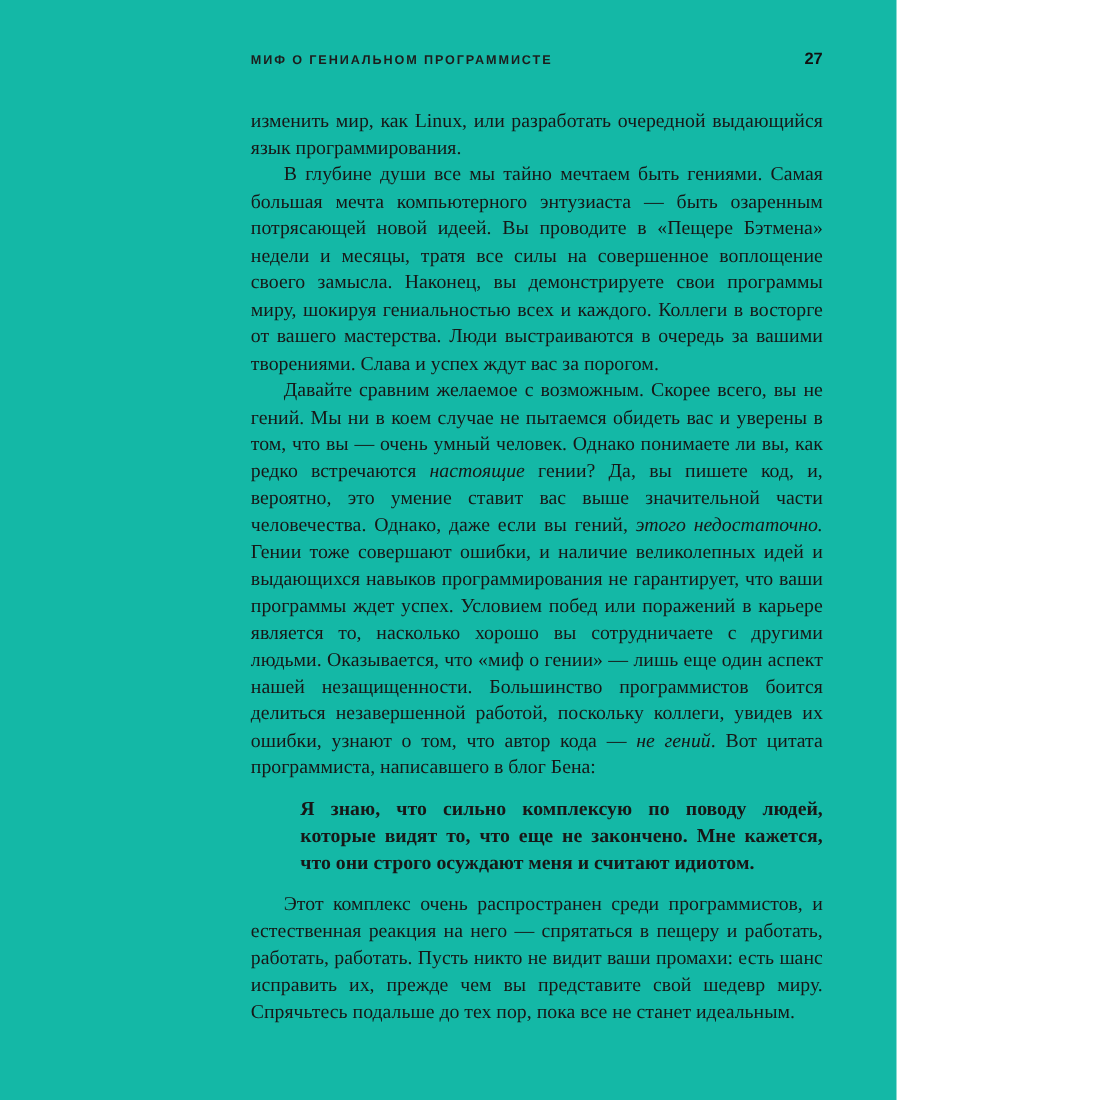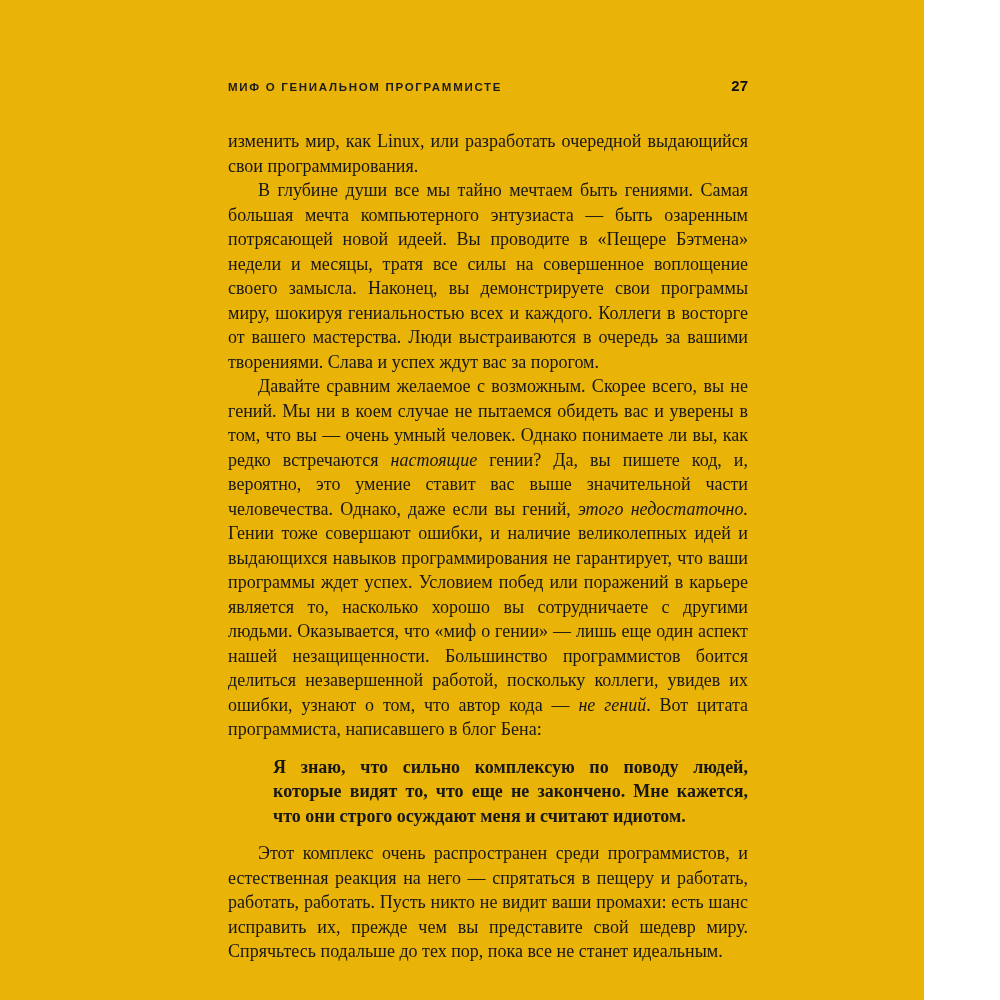--- a/index.html
+++ b/index.html
@@ -2,23 +2,23 @@
 <html lang="ru"><head>
 <meta charset="utf-8">
 <style>
   html, body {
     margin: 0;
     padding: 0;
     background: #ffffff;
   }
   .page {
     position: relative;
-    width: 924px;
+    width: 815px;
     height: 1000px;
-    background: #eab308;
+    background: #14b8a6;
     overflow: hidden;
   }
   .column {
     position: absolute;
     left: 228px;
     top: 45px;
     width: 520px;
   }
   .running-head {
     display: flex;
@@ -31,21 +31,20 @@
     font-weight: 700;
     letter-spacing: 1.7px;
     color: #1d1d1d;
     text-transform: uppercase;
   }
   .page-number {
     font-family: "Liberation Sans", sans-serif;
     font-size: 15px;
     font-weight: 700;
     color: #111111;
-    margin-top: 32px;
   }
   .body-text {
     margin-top: 35px;
     font-family: "Liberation Serif", "DejaVu Serif", serif;
     font-size: 18px;
     line-height: 24.5px;
     text-align: justify;
     color: #171717;
     hyphens: auto;
     -webkit-hyphens: auto;
@@ -73,20 +72,20 @@
 </head>
 <body>
 
 <div class="page">
   <div class="column">
     <header class="running-head">
       <span class="head-title">МИФ О ГЕНИАЛЬНОМ ПРОГРАММИСТЕ</span>
       <span class="page-number">27</span>
     </header>
     <main class="body-text">
-        <p class="continuation"><span>изменить мир, как Linux, или разработать очередной выдающийся свои программирования.</span></p>
+        <p class="continuation"><span>изменить мир, как Linux, или разработать очередной выдающийся язык программирования.</span></p>
         <p class="indented"><span>В глубине души все мы тайно мечтаем быть гениями. Самая большая мечта компьютерного энтузиаста — быть озаренным потрясающей новой идеей. Вы проводите в «Пещере Бэтмена» недели и месяцы, тратя все силы на совершенное воплощение своего замысла. Наконец, вы демонстрируете свои программы миру, шокируя гениальностью всех и каждого. Коллеги в восторге от вашего мастерства. Люди выстраиваются в очередь за вашими творениями. Слава и успех ждут вас за порогом.</span></p>
         <p class="indented"><span>Давайте сравним желаемое с возможным. Скорее всего, вы не гений. Мы ни в коем случае не пытаемся обидеть вас и уверены в том, что вы — очень умный человек. Однако понимаете ли вы, как редко встречаются </span><span class="em">настоящие</span><span> гении? Да, вы пишете код, и, вероятно, это умение ставит вас выше значительной части человечества. Однако, даже если вы гений, </span><span class="em">этого недостаточно.</span><span> Гении тоже совершают ошибки, и наличие великолепных идей и выдающихся навыков программирования не гарантирует, что ваши программы ждет успех. Условием побед или поражений в карьере является то, насколько хорошо вы сотрудничаете с другими людьми. Оказывается, что «миф о гении» — лишь еще один аспект нашей незащищенности. Большинство программистов боится делиться незавершенной работой, поскольку коллеги, увидев их ошибки, узнают о том, что автор кода — </span><span class="em">не гений</span><span>. Вот цитата программиста, написавшего в блог Бена:</span></p>
         <p class="quote"><span>Я знаю, что сильно комплексую по поводу людей, которые видят то, что еще не закончено. Мне кажется, что они строго осуждают меня и считают идиотом.</span></p>
         <p class="indented"><span>Этот комплекс очень распространен среди программистов, и естественная реакция на него — спрятаться в пещеру и работать, работать, работать. Пусть никто не видит ваши промахи: есть шанс исправить их, прежде чем вы представите свой шедевр миру. Спрячьтесь подальше до тех пор, пока все не станет идеальным.</span></p>
       </main>
   </div>
 </div>
 
 </body></html>

